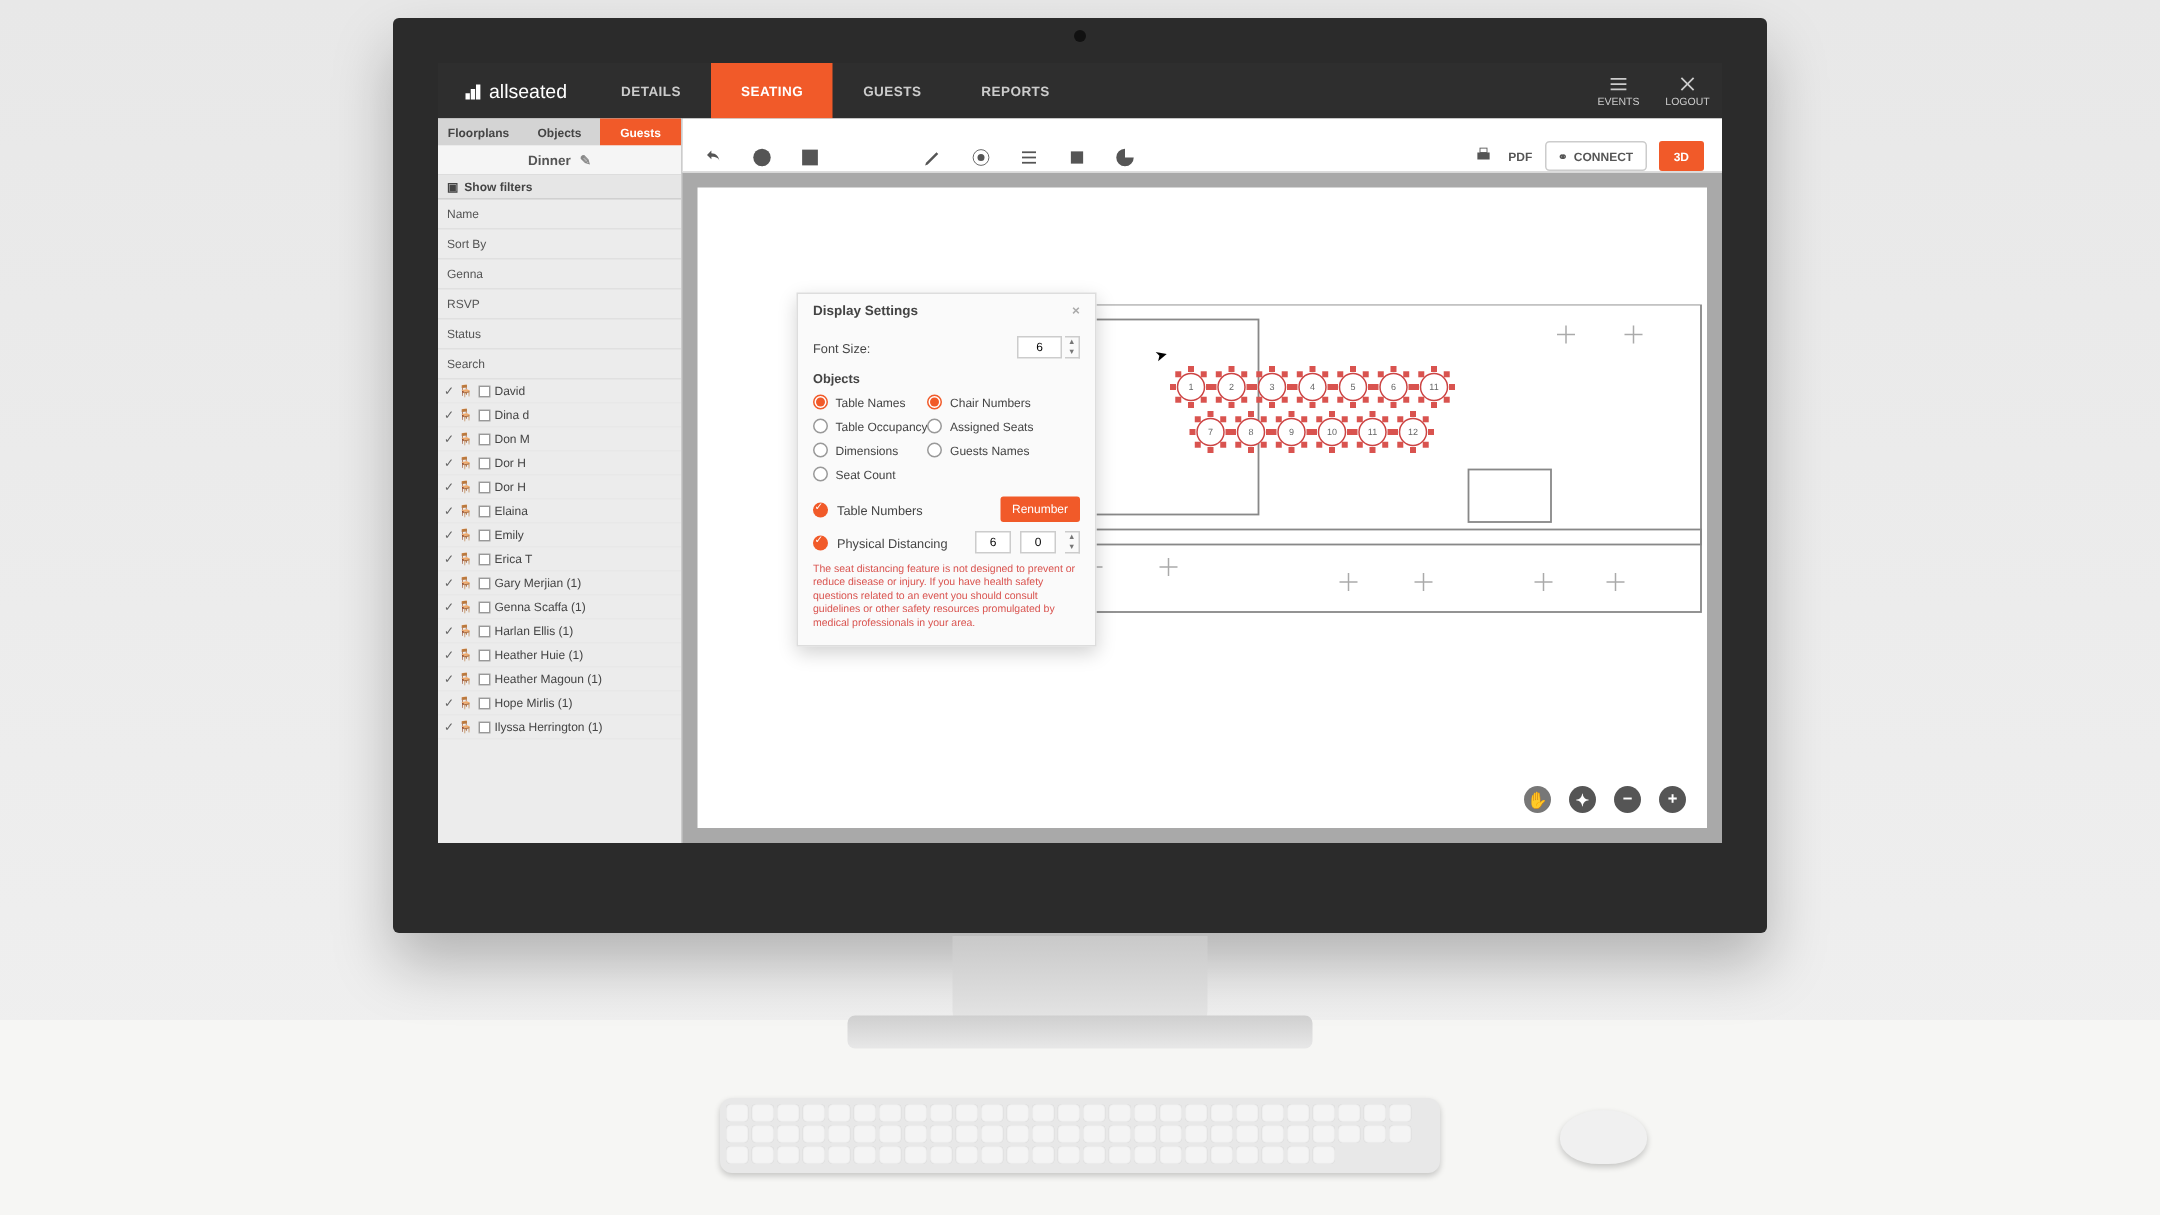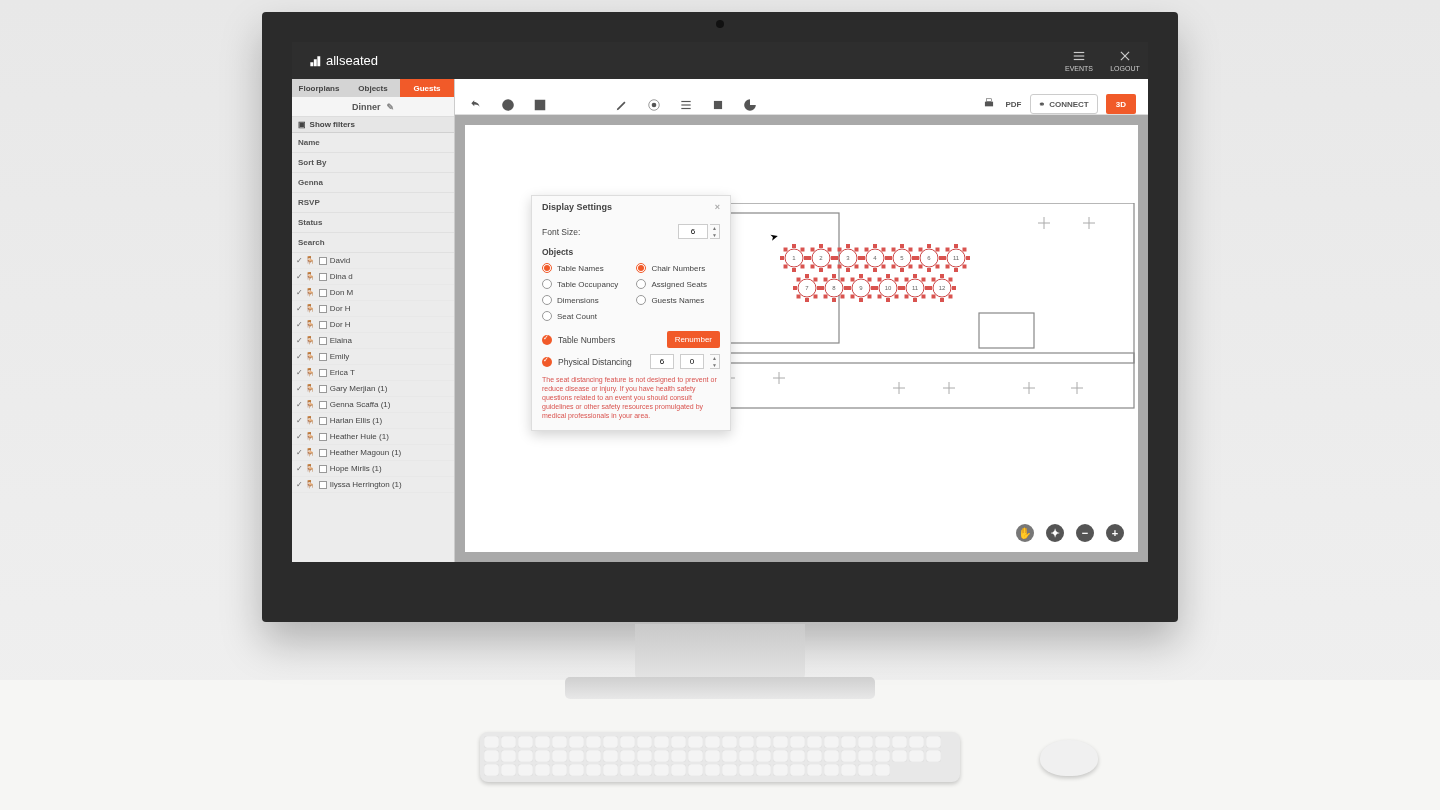--- a/index.html
+++ b/index.html
@@ -26,21 +26,21 @@
 .navicon{width:46px;display:flex;flex-direction:column;align-items:center;justify-content:center;gap:2px;color:#ccc;font-size:7px}
 .navicon svg{width:14px;height:14px;stroke:#ccc;fill:none;stroke-width:2}
 
 .body{display:flex;height:calc(100% - 37px)}
 .sidebar{width:163px;background:#ececec;border-right:1px solid #ccc;display:flex;flex-direction:column;font-size:9px;color:#444}
 .sidetabs{display:flex;height:18px}
 .sidetab{flex:1;display:flex;align-items:center;justify-content:center;font-size:8px;font-weight:700;background:#d4d4d4}
 .sidetab.active{background:#f15a29;color:#fff}
 .titlebar{height:20px;display:flex;align-items:center;justify-content:center;gap:6px;background:#f5f5f5;border-bottom:1px solid #ddd;font-size:9px;font-weight:600;color:#555}
 .showfilters{height:16px;display:flex;align-items:center;gap:4px;padding:0 6px;background:#e6e6e6;border-bottom:1px solid #d0d0d0;font-size:8px;font-weight:700}
-.filterrow{height:20px;display:flex;align-items:center;padding:0 6px;border-bottom:1px solid #e0e0e0;font-size:8px;font-weight:700;color:#555}
+.filterrow{height:20px;display:flex;align-items:center;padding:0 6px;border-bottom:1px solid #e0e0e0;font-size:8px;font-weight:400;color:#555}
 .guestlist{flex:1;overflow:hidden}
 .guest{height:16px;display:flex;align-items:center;gap:3px;padding:0 4px;border-bottom:1px solid #e8e8e8;font-size:8px;color:#444}
 .guest .chk{width:8px;height:8px;border:1px solid #999;background:#fff}
 .tick{font-size:8px;color:#666}
 .chair-ico{font-size:8px;color:#888}
 
 .main{flex:1;display:flex;flex-direction:column;background:#a9a9a9}
 .toolbar{height:36px;background:#fff;display:flex;align-items:flex-end;padding:0 12px;gap:14px;border-bottom:1px solid #ddd}
 .tbtn{width:18px;height:18px;display:flex;align-items:center;justify-content:center;color:#555}
 .tbtn svg{width:14px;height:14px;fill:#555}
@@ -58,21 +58,21 @@
 .popup{position:absolute;left:66px;top:70px;width:200px;background:#fafafa;border:1px solid #ddd;box-shadow:0 4px 12px rgba(0,0,0,.18);font-size:8.5px;color:#444}
 .popup-header{padding:6px 10px;font-weight:700;font-size:9px;display:flex;align-items:flex-end}
 .close-x{margin-left:auto;color:#aaa;cursor:pointer}
 .popup-body{padding:6px 10px 10px}
 .row{display:flex;align-items:center;margin-bottom:8px;gap:2px}
 .lbl{flex:1}
 .numin{width:30px;height:15px;border:1px solid #ccc;font-size:8px;text-align:center;background:#fff}
 .stepper{width:10px;height:15px;border:1px solid #ccc;border-left:none;display:flex;flex-direction:column}
 .stepper div{flex:1;font-size:5px;display:flex;align-items:center;justify-content:center;color:#777}
 .section-head{font-weight:700;margin:6px 0}
-.objgrid{display:flex;gap:18px}
+.objgrid{display:flex;}
 .objcol{display:flex;flex-direction:column;gap:6px}
 .radio-row{display:flex;align-items:center;gap:5px;font-size:8px}
 .radio{width:10px;height:10px;border-radius:50%;border:1px solid #999;display:flex;align-items:center;justify-content:center;background:#fff}
 .radio.on{border-color:#f15a29}
 .radio.on::after{content:"";width:6px;height:6px;border-radius:50%;background:#f15a29}
 .toggle-row{display:flex;align-items:center;gap:6px;margin:10px 0 6px}
 .toggle{width:10px;height:10px;border-radius:50%;background:#f15a29;position:relative}
 .toggle::after{content:"✓";color:#fff;font-size:7px;position:absolute;left:1px;top:-1px}
 .renumber-btn{margin-left:auto;background:#f15a29;color:#fff;padding:4px 8px;border-radius:2px;font-size:8px}
 .distance-row{display:flex;align-items:center;gap:6px}
@@ -90,20 +90,26 @@
     <div class="bezel">
       <div class="camera"></div>
       <div class="screen">
 
         <div class="topnav">
           <div class="logo">
             <svg viewBox="0 0 24 24">
                 <path d="M4 14h5v7H4zM10 9h5v12h-5zM16 4h5v17h-5z"></path>
               </svg>
             <span>allseated</span>
+          </div>
+          <div class="navtabs">
+            <div class="navtab">DETAILS</div>
+            <div class="navtab active">SEATING</div>
+            <div class="navtab">GUESTS</div>
+            <div class="navtab">REPORTS</div>
           </div>
           <div class="navright">
             <div class="navicon">
               <svg viewBox="0 0 24 24">
                   <line x1="3" y1="6" x2="21" y2="6"></line>
                   <line x1="3" y1="12" x2="21" y2="12"></line>
                   <line x1="3" y1="18" x2="21" y2="18"></line>
                 </svg>
               <span>EVENTS</span>
             </div>

